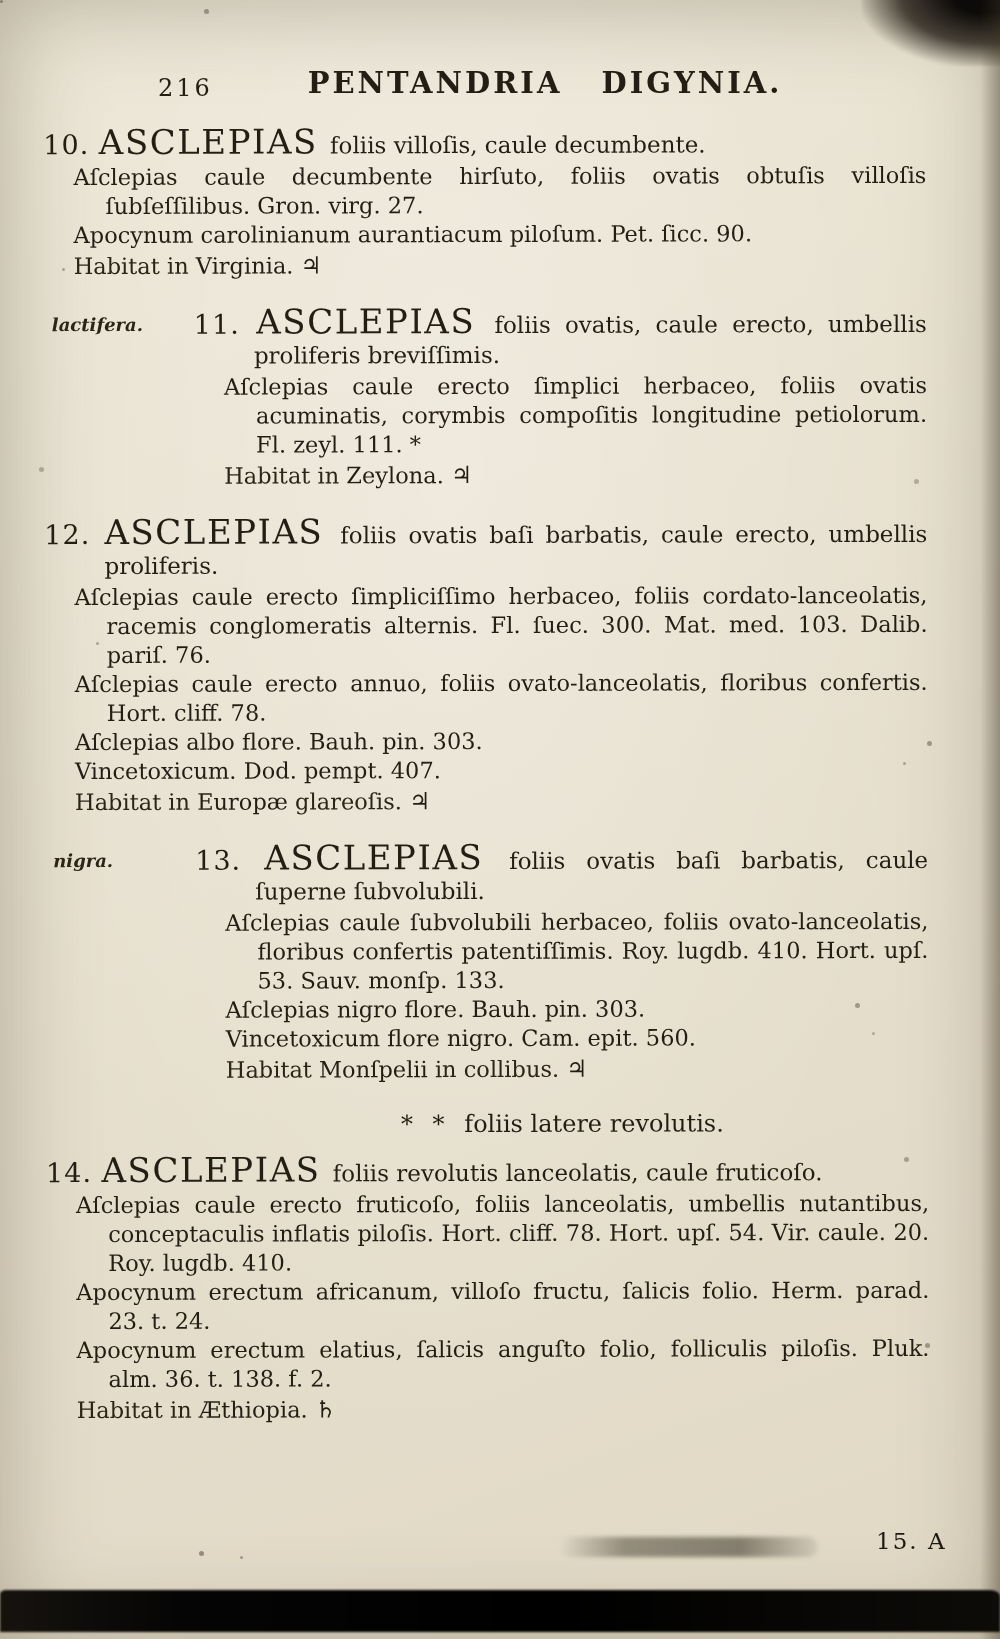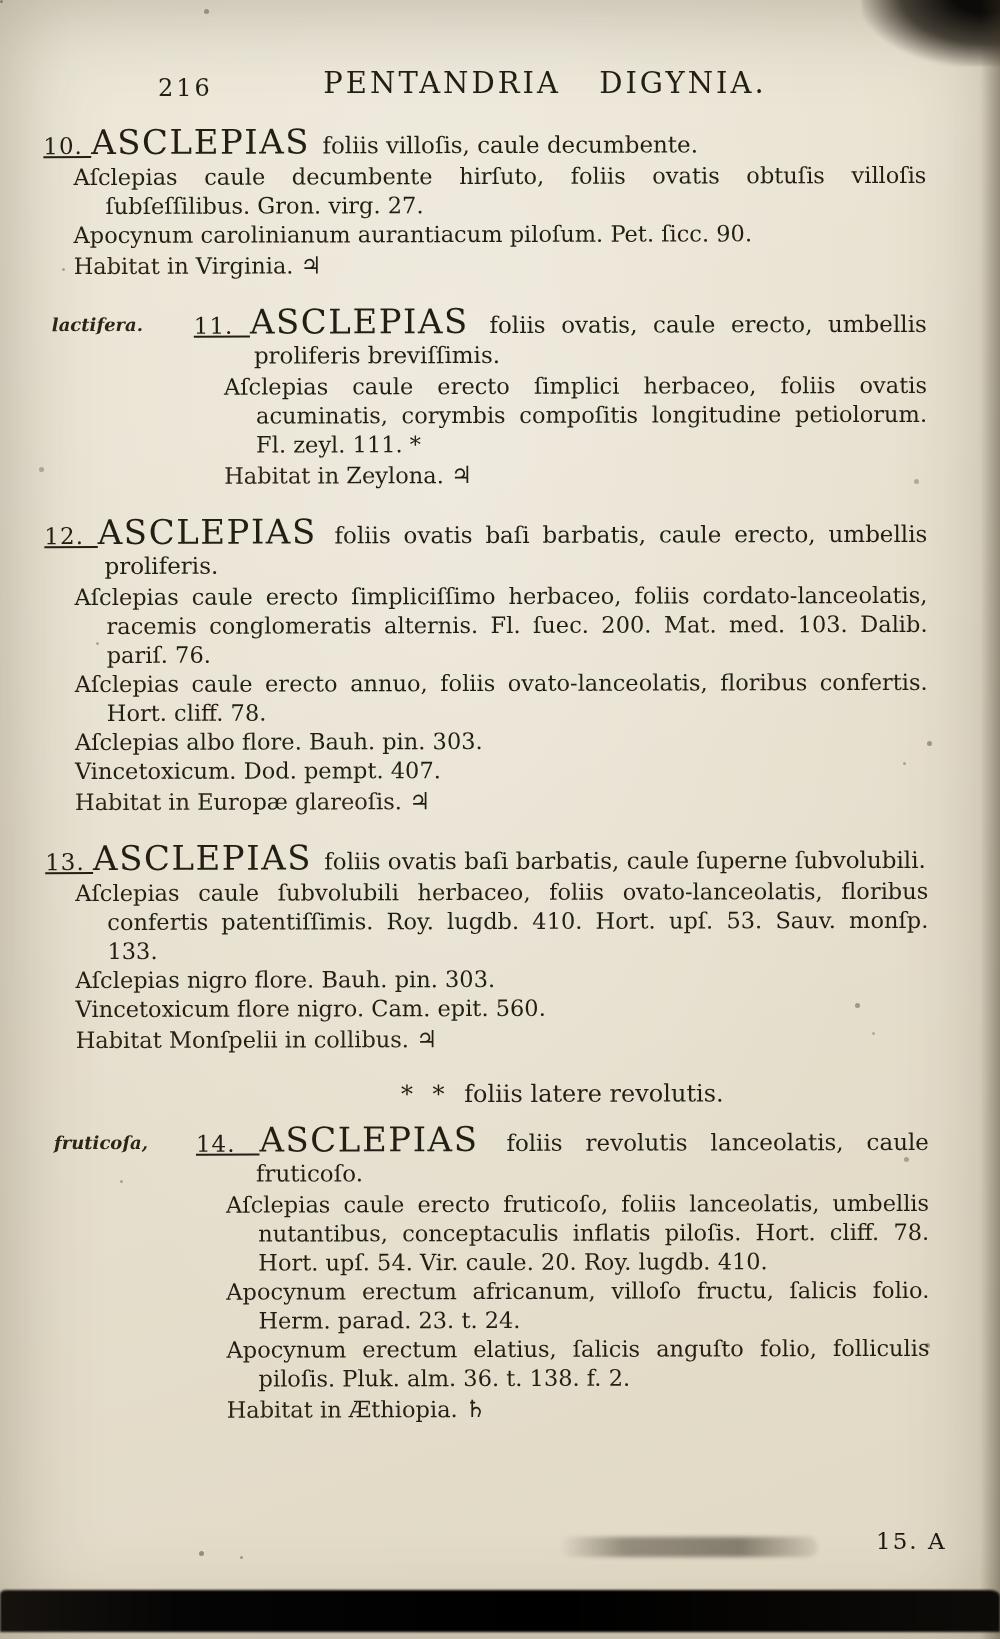--- a/index.html
+++ b/index.html
@@ -18,38 +18,38 @@
     box-shadow: inset 0 0 95px rgba(88,76,52,.38);
     color:var(--ink,#231e14);
     padding-left:20px;
   }
   .pagenum {
     position:absolute; left:158px; top:74px;
     font-size:24px; letter-spacing:3px;
   }
   .running-title {
     position:absolute; left:90px; right:0; top:66px;
-    text-align:center; font-size:29px; letter-spacing:3px; word-spacing:26px;
+    text-align:center; font-size:29px; letter-spacing:3px; word-spacing:26px;font-weight:bold;
   }
   .text-block { position:absolute; top:126px; left:45px; right:72px; transform:rotate(-0.15deg); }
   .entry { display:flex; margin-bottom:26px; }
   .margin-label {
     width:150px; flex:none;
     font-style:italic; font-weight:bold;
     font-size:18px; line-height:23px;
     padding-top:6px; padding-left:28px; text-indent:-20px;
     white-space:pre-line; color:#2d2617;
   }
   .entry-body { flex:1; }
   .entry-head {
     font-size:23px; line-height:30px;
     padding-left:60px; text-indent:-60px;
     text-align:justify; margin-bottom:2px;
   }
-  .num { font-size:23px; letter-spacing:1px;text-decoration:underline; }
+  .num { font-size:27px; letter-spacing:1px; }
   .genus { font-size:34px; letter-spacing:1.5px; }
   .syn {
     font-size:22.5px; line-height:29px;
     margin-left:30px; padding-left:32px; text-indent:-32px;
     text-align:justify;
   }
   .habitat { font-size:22.5px; line-height:30px; margin-left:30px; margin-top:1px; }
   .habitat .it, .margin-label { color:#2c2516; }
   .it { }
   .sym { font-family:"DejaVu Sans", sans-serif; font-style:normal; font-size:1.05em; }
@@ -119,39 +119,39 @@
         <div class="margin-label">lactifera.</div>
         <div class="entry-body">
           <div class="entry-head"><span class="num">11. </span><span class="genus">ASCLEPIAS </span><span>foliis ovatis, caule erecto, umbellis proliferis breviſſimis.</span></div>
           <div class="syn"><span>Aſclepias caule erecto ſimplici herbaceo, foliis ovatis acuminatis, corymbis compoſitis longitudine petiolorum. </span><span class="it">Fl. zeyl.</span><span> 111. *</span></div>
           <div class="habitat"><span class="it">Habitat in</span><span> Zeylona. </span><span class="sym">♃</span></div>
         </div>
       </div>
       <div class="entry">
         <div class="entry-body">
           <div class="entry-head"><span class="num">12. </span><span class="genus">ASCLEPIAS </span><span>foliis ovatis baſi barbatis, caule erecto, umbellis proliferis.</span></div>
-          <div class="syn"><span>Aſclepias caule erecto ſimpliciſſimo herbaceo, foliis cordato-lanceolatis, racemis conglomeratis alternis. </span><span class="it">Fl. ſuec.</span><span> 200. </span><span class="it">Mat. med.</span><span> 103. </span><span class="it">Dalib. pariſ.</span><span> 76.</span></div>
+          <div class="syn"><span>Aſclepias caule erecto ſimpliciſſimo herbaceo, foliis cordato-lanceolatis, racemis conglomeratis alternis. </span><span class="it">Fl. ſuec.</span><span> 300. </span><span class="it">Mat. med.</span><span> 103. </span><span class="it">Dalib. pariſ.</span><span> 76.</span></div>
           <div class="syn"><span>Aſclepias caule erecto annuo, foliis ovato-lanceolatis, floribus confertis. </span><span class="it">Hort. cliff.</span><span> 78.</span></div>
           <div class="syn"><span>Aſclepias albo flore. </span><span class="it">Bauh. pin.</span><span> 303.</span></div>
           <div class="syn"><span>Vincetoxicum. </span><span class="it">Dod. pempt.</span><span> 407.</span></div>
           <div class="habitat"><span class="it">Habitat in</span><span> Europæ </span><span class="it">glareoſis.</span><span> </span><span class="sym">♃</span></div>
         </div>
       </div>
       <div class="entry">
+        <div class="margin-label">nigra.</div>
         <div class="entry-body">
           <div class="entry-head"><span class="num">13. </span><span class="genus">ASCLEPIAS </span><span>foliis ovatis baſi barbatis, caule ſuperne ſubvolubili.</span></div>
           <div class="syn"><span>Aſclepias caule ſubvolubili herbaceo, foliis ovato-lanceolatis, floribus confertis patentiſſimis. </span><span class="it">Roy. lugdb.</span><span> 410. </span><span class="it">Hort. upſ.</span><span> 53. </span><span class="it">Sauv. monſp.</span><span> 133.</span></div>
           <div class="syn"><span>Aſclepias nigro flore. </span><span class="it">Bauh. pin.</span><span> 303.</span></div>
           <div class="syn"><span>Vincetoxicum flore nigro. </span><span class="it">Cam. epit.</span><span> 560.</span></div>
           <div class="habitat"><span class="it">Habitat</span><span> Monſpelii </span><span class="it">in collibus.</span><span> </span><span class="sym">♃</span></div>
         </div>
       </div>
       <div class="subheading"><span class="stars">* * </span><span class="it">foliis latere revolutis.</span></div>
       <div class="entry">
-        <div class="margin-label">fruticoſa,</div>
         <div class="entry-body">
           <div class="entry-head"><span class="num">14. </span><span class="genus">ASCLEPIAS </span><span>foliis revolutis lanceolatis, caule fruticoſo.</span></div>
           <div class="syn"><span>Aſclepias caule erecto fruticoſo, foliis lanceolatis, umbellis nutantibus, conceptaculis inflatis piloſis. </span><span class="it">Hort. cliff.</span><span> 78. </span><span class="it">Hort. upſ.</span><span> 54. </span><span class="it">Vir. caule.</span><span> 20. </span><span class="it">Roy. lugdb.</span><span> 410.</span></div>
           <div class="syn"><span>Apocynum erectum africanum, villoſo fructu, ſalicis folio. </span><span class="it">Herm. parad.</span><span> 23. t. 24.</span></div>
           <div class="syn"><span>Apocynum erectum elatius, ſalicis anguſto folio, folliculis piloſis. </span><span class="it">Pluk. alm.</span><span> 36. t. 138. f. 2.</span></div>
           <div class="habitat"><span class="it">Habitat in</span><span> Æthiopia. </span><span class="sym">♄</span></div>
         </div>
       </div>
     </div>
 

